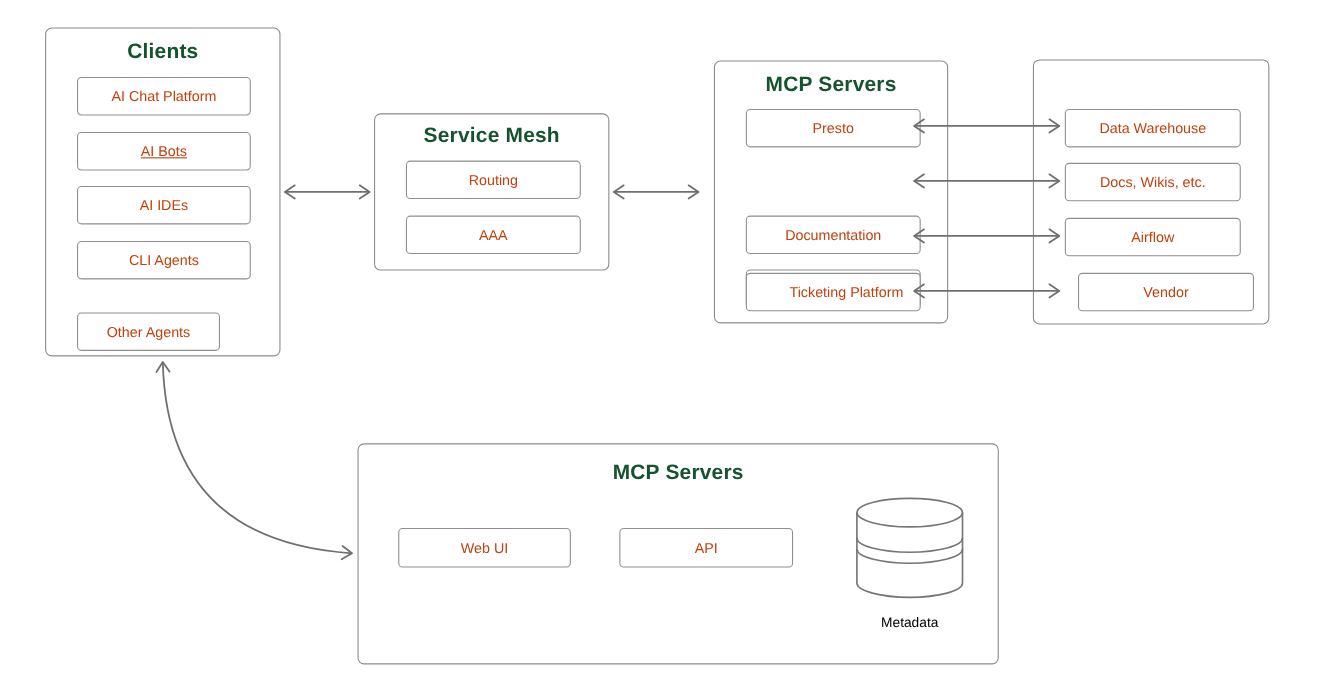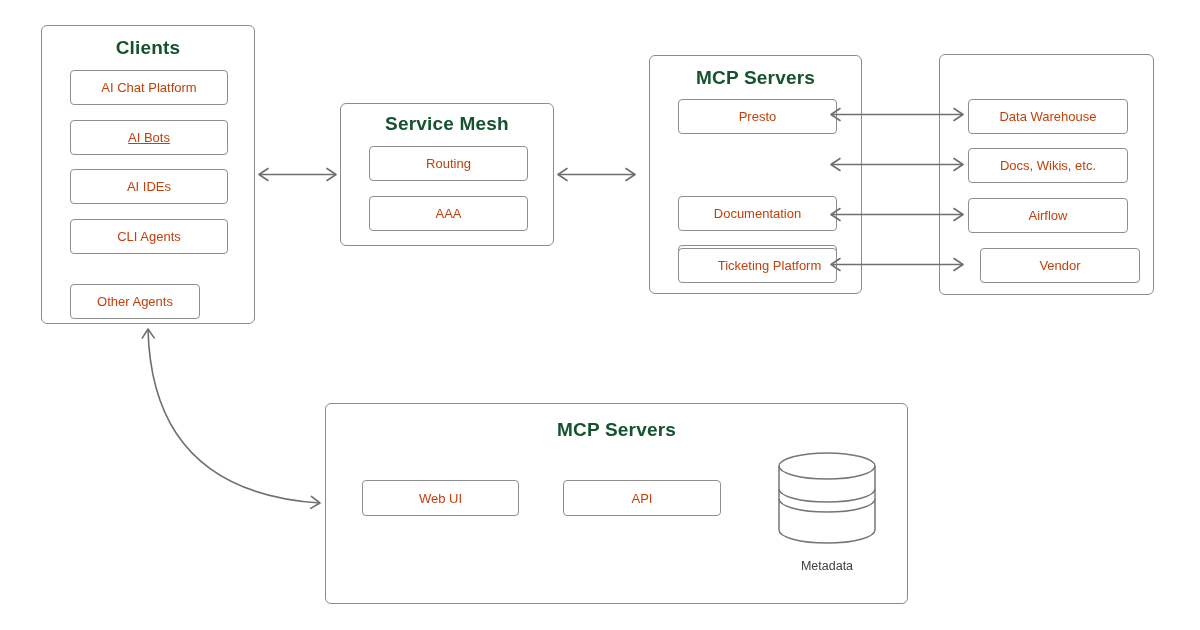--- a/index.html
+++ b/index.html
@@ -51,21 +51,21 @@
     pointer-events: none;
     z-index: 5;
   }
   .datastore-label {
     position: absolute;
     left: 767px;
     top: 559px;
     width: 120px;
     text-align: center;
     font-size: 12.5px;
-    color: #404040;
+    color: #000000;
     z-index: 6;
   }
 </style>
 </head>
 <body>
 
 <div class="stage">
 
   <div class="group" style="left:41px; top:25px; width:214px; height:299px;">
     <div class="group-title" style="top:11px;">Clients</div>

